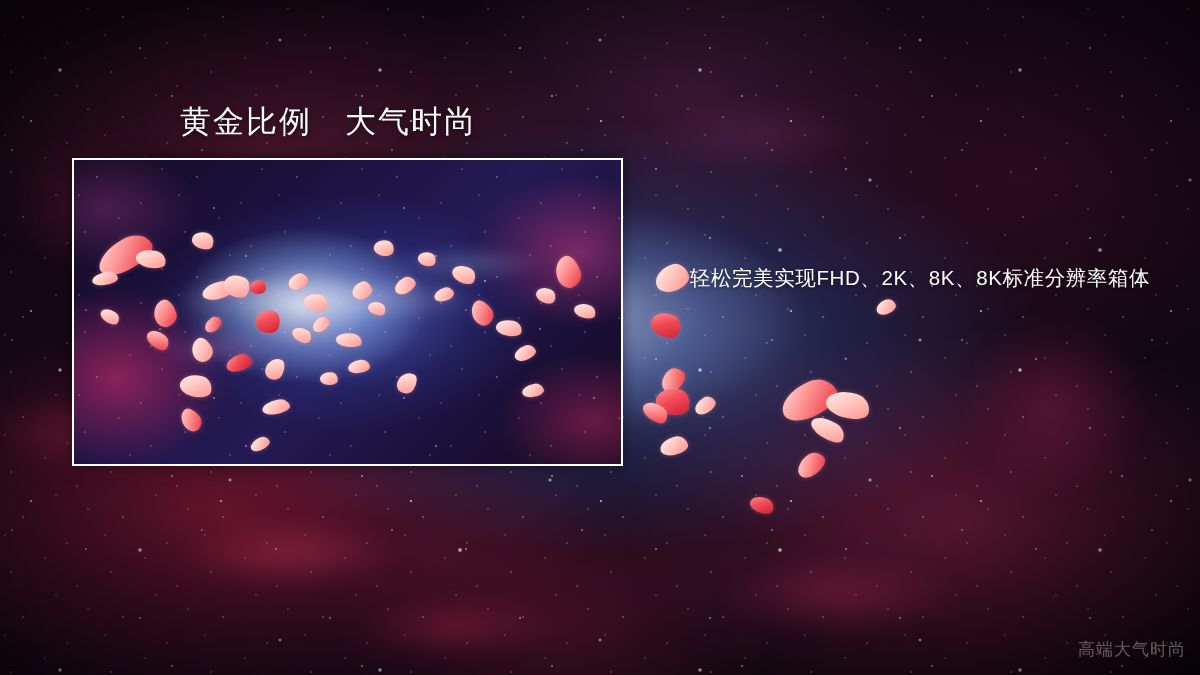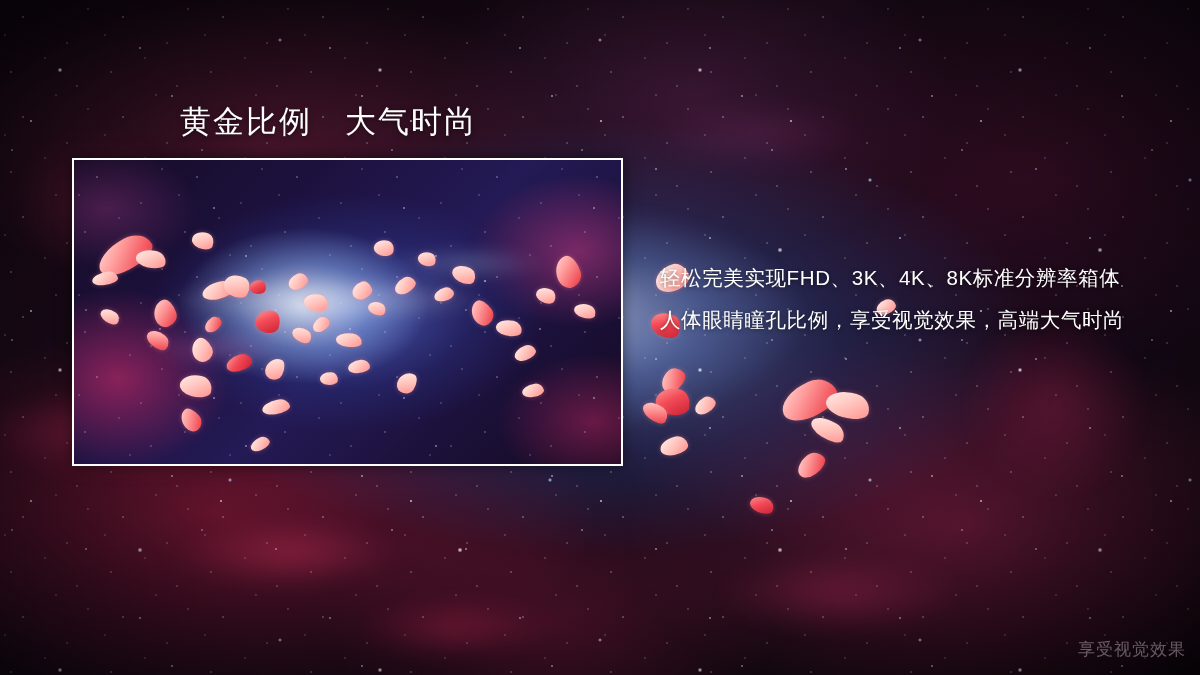--- a/index.html
+++ b/index.html
@@ -2,20 +2,21 @@
 <html><head>
 <meta charset="utf-8">
 <style>
   * { margin:0; padding:0; box-sizing:border-box; }
   html,body { width:1200px; height:675px; overflow:hidden; background:#07040a; }
   body { font-family:"Liberation Sans","DejaVu Sans",sans-serif; }
 
   #slide{
     position:relative; width:1200px; height:675px; overflow:hidden;
     background:#0a0408;
+    text-align:center;
   }
 
   
   .layer{ position:absolute; inset:0; pointer-events:none; }
 
   .bg-base{
     background:
       radial-gradient(ellipse 52% 46% at 50% 50%,  rgba(120,150,230,.55) 0%, rgba(70,90,180,.30) 38%, rgba(20,20,60,0) 70%),
       radial-gradient(ellipse 38% 34% at 22% 22%,  rgba(150,40,80,.40) 0%, rgba(70,15,45,0) 70%),
       radial-gradient(ellipse 44% 40% at 18% 76%,  rgba(200,35,75,.50) 0%, rgba(90,15,45,0) 72%),
@@ -223,19 +224,18 @@
         <div class="petal pale" style="left:324px;top:212px;width:18px;height:22px;transform:rotate(32deg);"></div>
         <div class="petal pale" style="left:176px;top:278px;width:20px;height:12px;transform:rotate(-24deg);"></div>
         <div class="petal pale" style="left:246px;top:212px;width:18px;height:13px;transform:rotate(6deg);"></div>
       </div>
     </div>
   </div>
 
   <div id="headline">黄金比例　大气时尚</div>
 
   <div id="body-copy">
-    <div class="line">轻松完美实现FHD、3K、4K、8K标准分辨率箱体</div>
-    <div class="line">人体眼睛瞳孔比例，享受视觉效果，高端大气时尚</div>
+    <div class="line">轻松完美实现FHD、2K、8K、8K标准分辨率箱体</div>
   </div>
 
-  <div id="watermark">享受视觉效果</div>
+  <div id="watermark">高端大气时尚</div>
 
 </div>
 
 </body></html>

